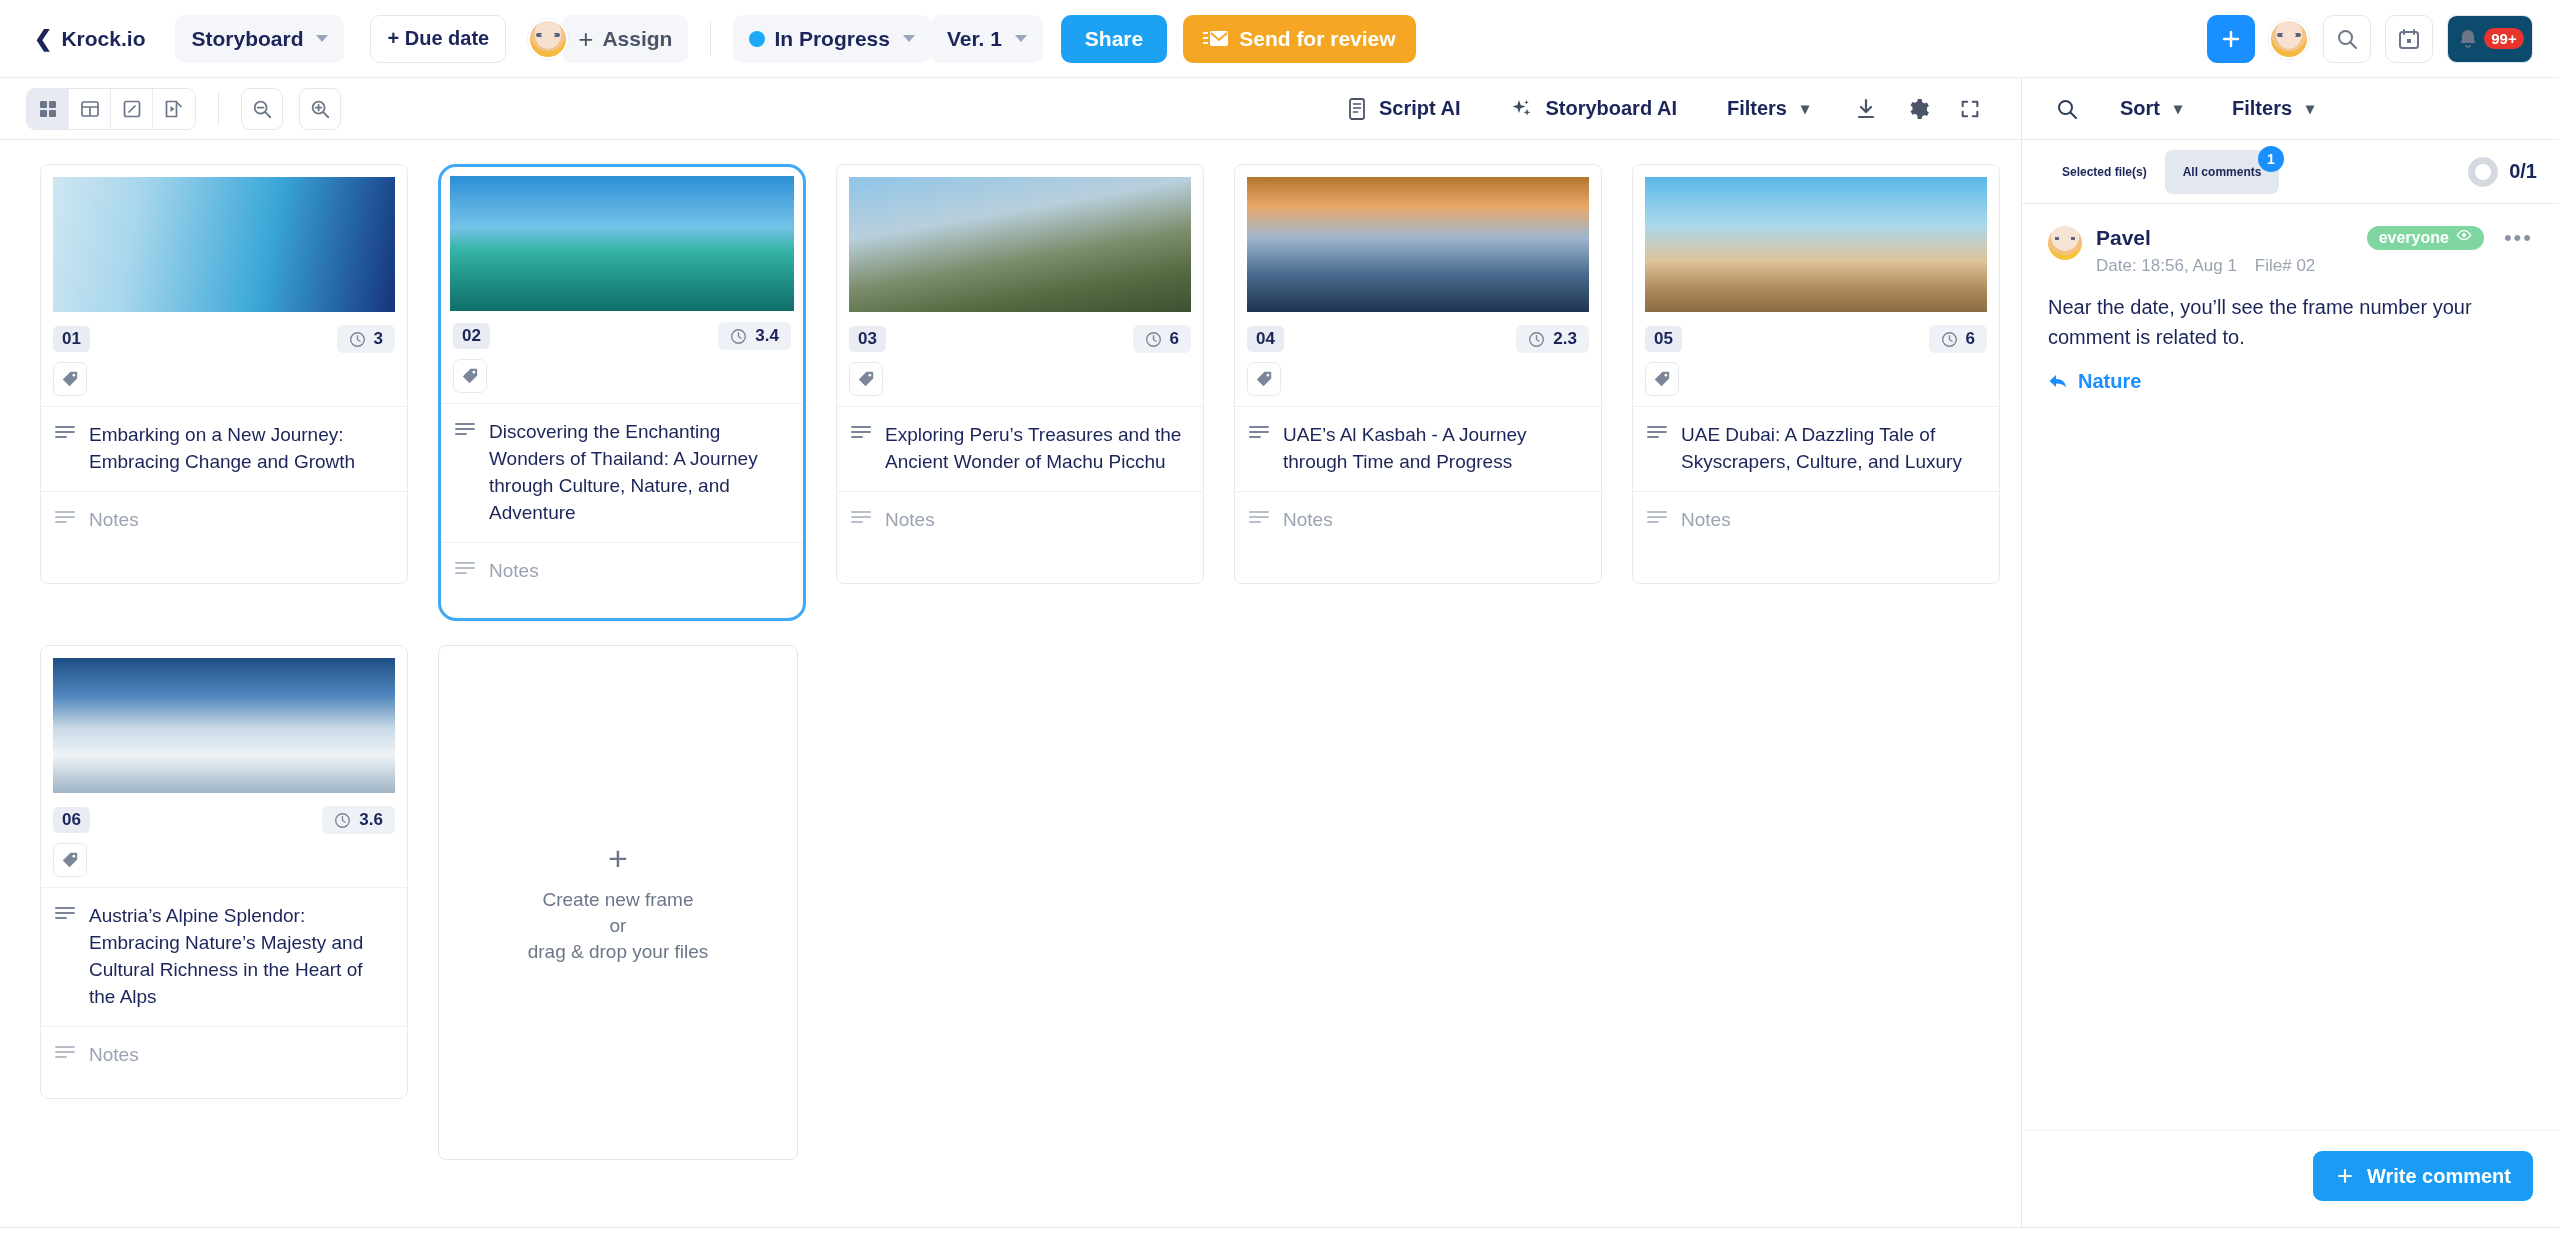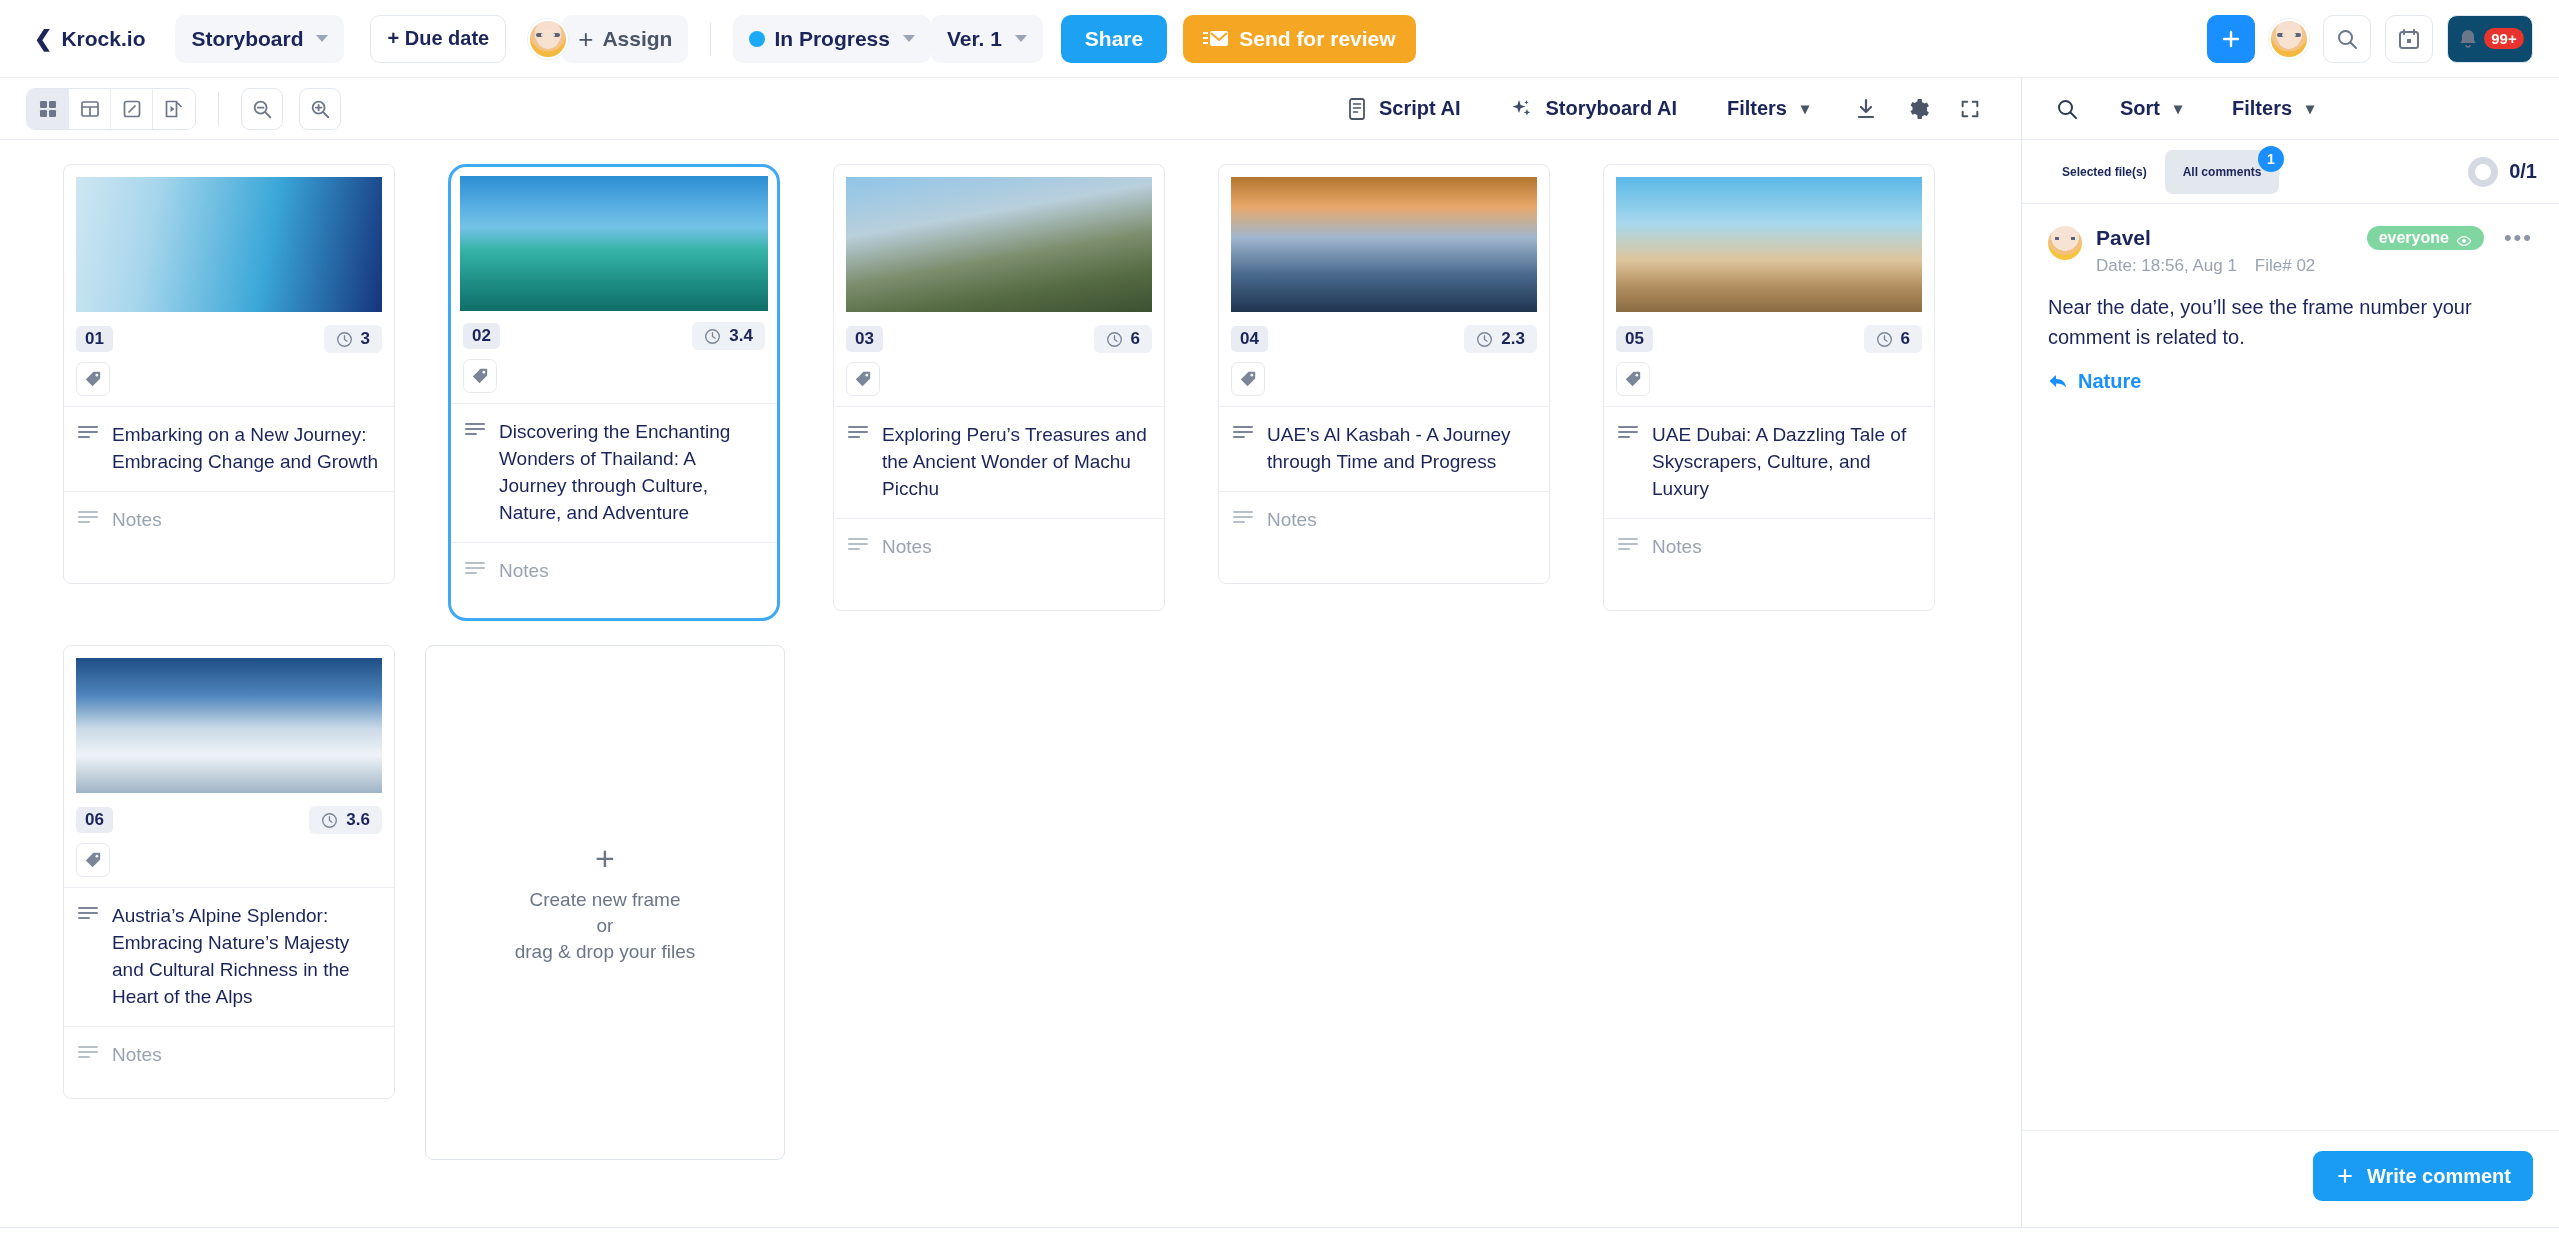--- a/index.html
+++ b/index.html
@@ -97,22 +97,22 @@
   }
   .pill-btn.noborder{ border:none; }
   .chev-s { font-size:16px; color:#4a5568; margin-left:3px; }
 
   
   .board {
     flex:1 1 auto; overflow:hidden; background:#fff; padding: 24px 0 0 40px;
     display:flex; flex-wrap:wrap; align-content:flex-start; gap: 24px 30px;
   }
   .card {
-    width: 332px; background:#fff; border:1px solid #e6eaf0; border-radius:8px;
-    display:flex; flex-direction:column; overflow:hidden; align-self:flex-start;margin-left:23px;
+    width: 368px; background:#fff; border:1px solid #e6eaf0; border-radius:8px;
+    display:flex; flex-direction:column; overflow:hidden; align-self:flex-start;
   }
   .card.selected { border:3px solid #3fa9f5; border-radius:18px; }
   .thumb { width:100%; height:135px; background:#dbe3ec; }
   .thumb-wrap{ padding:12px 12px 10px; }
   .card.selected .thumb-wrap{ padding:9px 9px 8px; }
   .meta-row{ display:flex; align-items:center; justify-content:space-between; padding: 0 12px; height: 34px;}
   .num-chip{ background:#e9edf3; border-radius:5px; padding:3px 9px; font-size:17px; font-weight:700; color:#1b2559;}
   .dur-chip{ background:#eef1f6; border-radius:6px; padding:4px 12px; display:flex; align-items:center; gap:8px;
     font-size:17px; font-weight:700; color:#1b2559;}
   .tag-row{ padding: 6px 12px 10px; }
@@ -150,21 +150,21 @@
 
   .comment{ padding:22px 26px 0 26px; }
   .c-head{ display:flex; align-items:flex-start; gap:14px; }
   .c-avatar{ width:34px; height:34px; border-radius:50%; flex:0 0 auto; position:relative; overflow:hidden;
     background: radial-gradient(circle at 50% 32%, #f7e3d4 0 48%, #f3c07f 49% 62%, #f6c33f 63% 100%); }
   .c-avatar:after{ content:""; position:absolute; left:50%; top:33%; transform:translateX(-50%);
     width:12px; height:3px; box-shadow:-4px 0 0 0 #5b6478, 4px 0 0 0 #5b6478; }
   .c-name{ font-size:21px; font-weight:700; color:#1b2559; }
   .c-meta{ font-size:17px; color:#9aa3b2; margin-top:6px; display:flex; gap:18px; }
   .everyone{ background:#7fd6a0; color:#fff; font-size:16px; font-weight:600; border-radius:12px;
-    padding:3px 12px; display:flex; align-items:flex-end; gap:7px; }
+    padding:3px 12px; display:flex; align-items:flex-start; gap:7px; }
   .dots{ color:#8c95a6; font-size:22px; letter-spacing:2px; cursor:pointer; line-height:1;}
   .c-body{ font-size:20px; line-height:30px; color:#1b2559; margin-top:16px; }
   .c-body p + p { margin-top: 20px; }
   .reply{ display:flex; align-items:center; gap:10px; margin-top:18px; color:#1a8fff;
     font-size:20px; font-weight:600; cursor:pointer; }
 
   .rp-foot{ margin-top:auto; padding:20px 26px 26px; display:flex; justify-content:flex-end;
     border-top:1px solid #eef1f5; }
   .write-btn{ background:#1a9cf5; color:#fff; border-radius:9px; height:50px; display:flex;
     align-items:center; gap:12px; padding:0 22px; font-size:20px; font-weight:700; cursor:pointer; }

